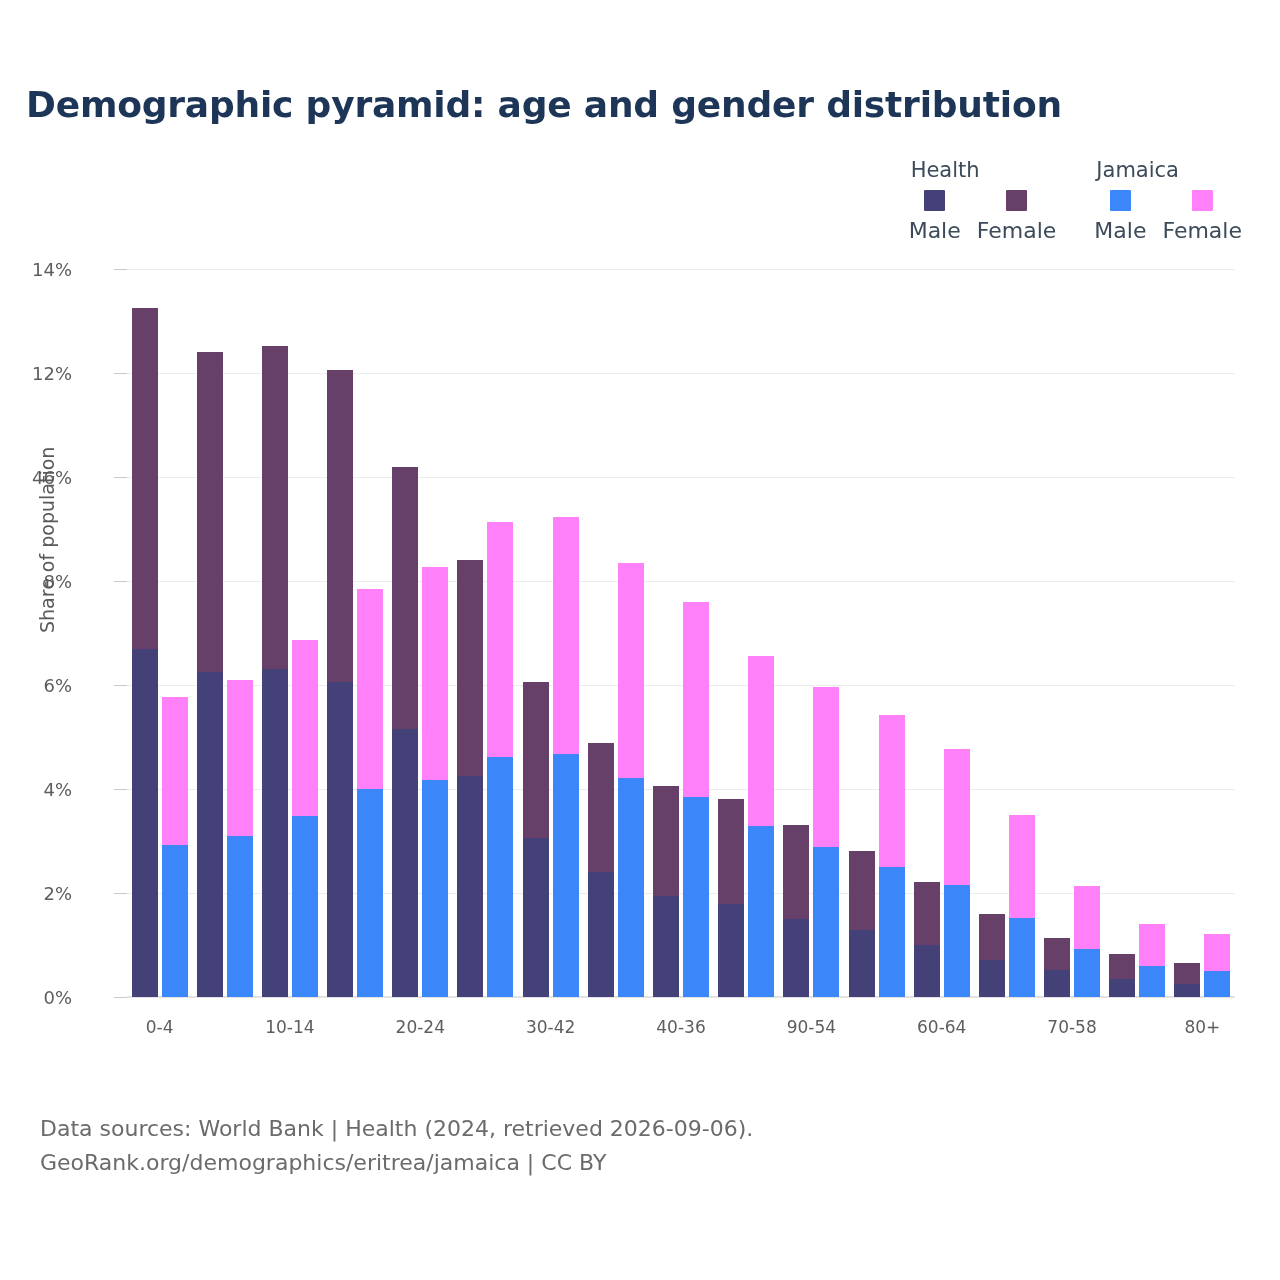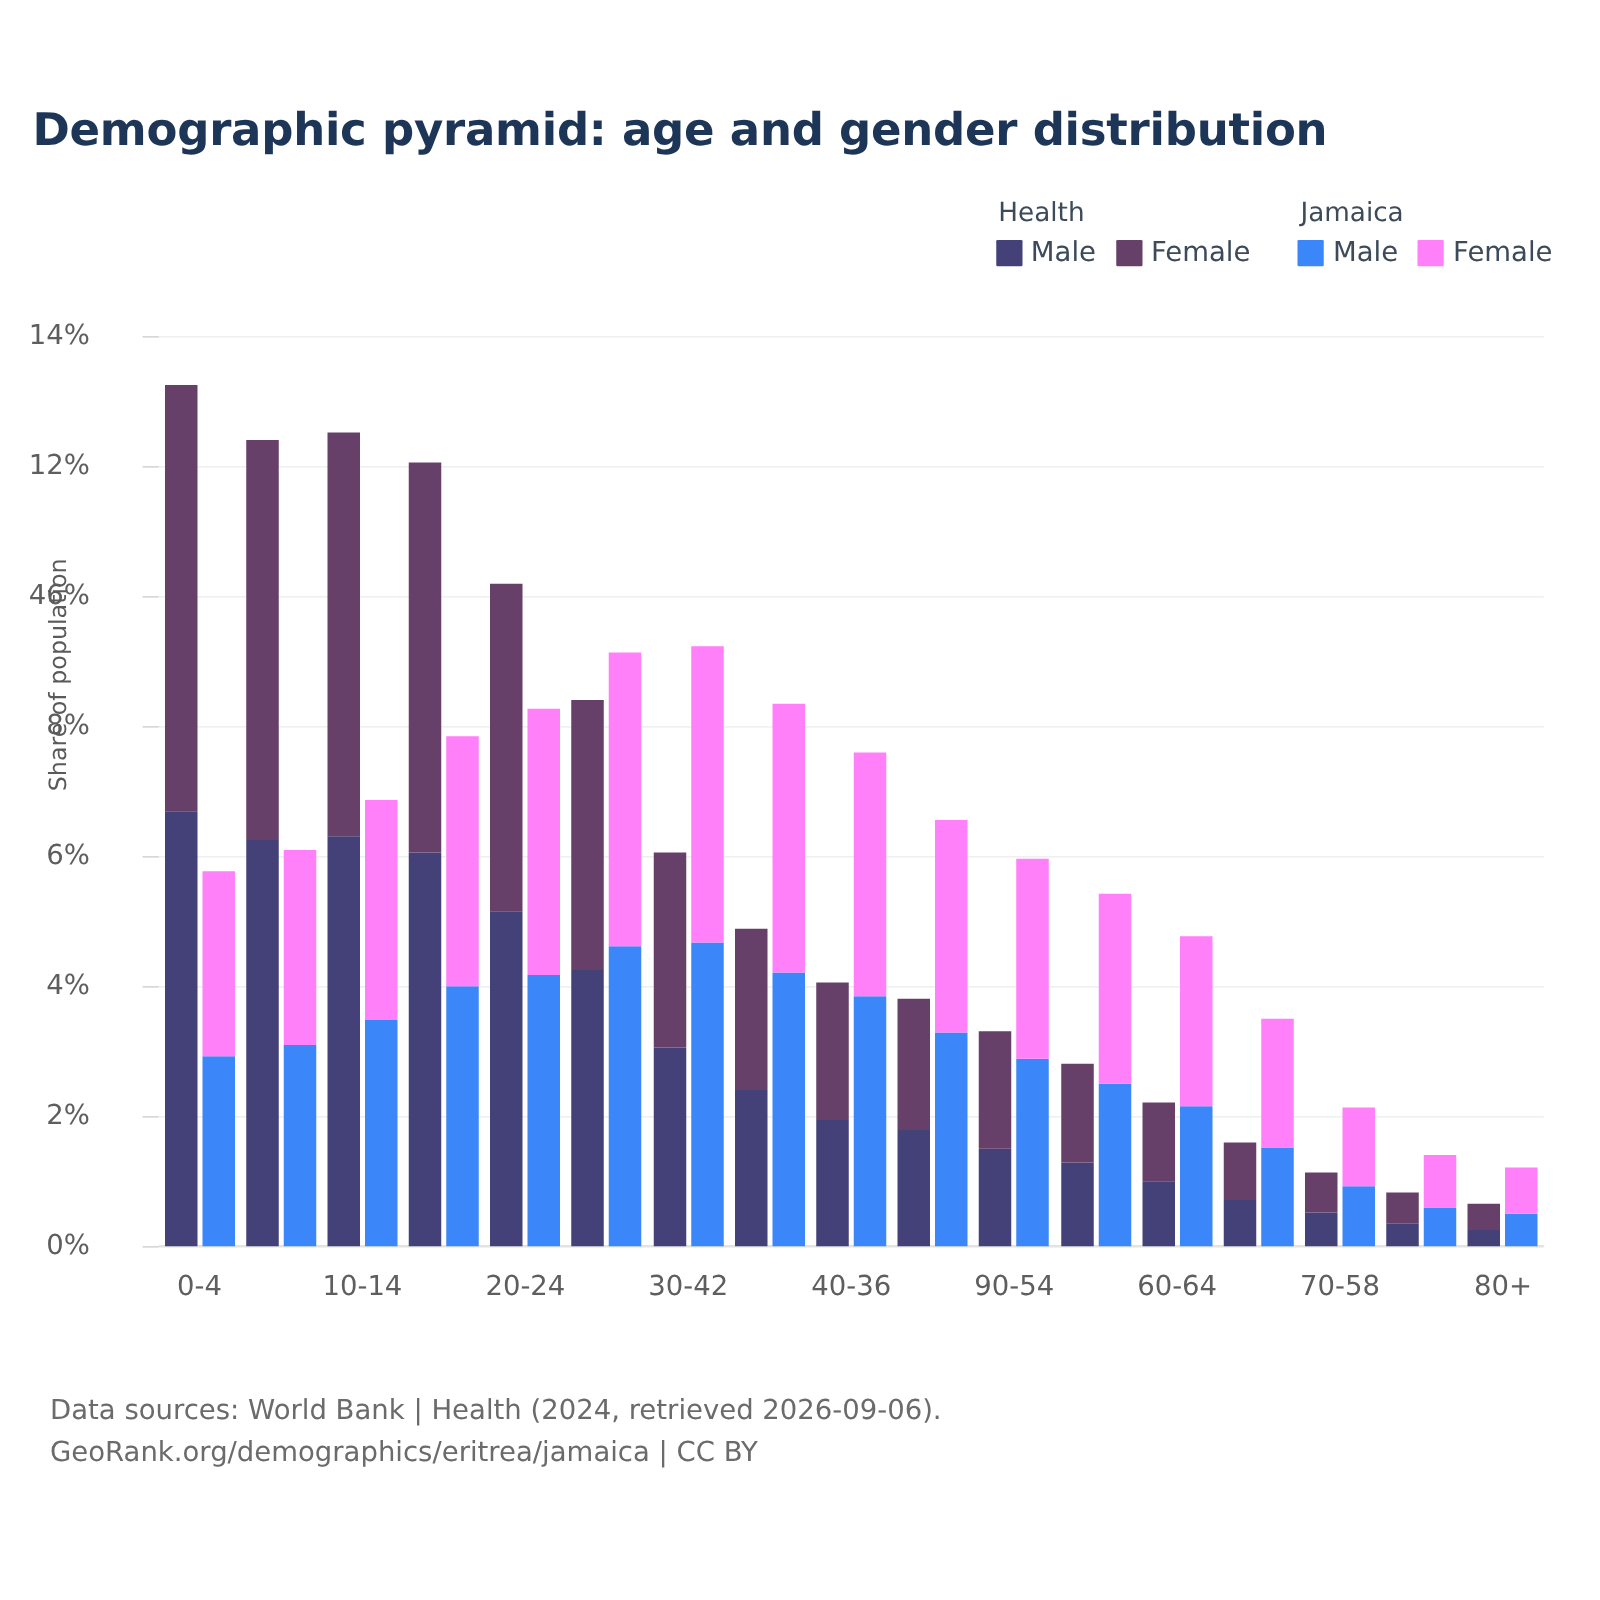--- a/index.html
+++ b/index.html
@@ -54,20 +54,21 @@
   }
   .legend-items {
     display: flex;
     gap: 16px;
     align-items: center;
   }
   .legend-item {
     display: flex;
     align-items: center;
     gap: 7px;
+    flex-direction: column;
   }
   .legend-swatch {
     width: 21px;
     height: 21px;
     border-radius: 1px;
     flex: none;
   }
   .legend-label {
     font-size: 22px;
     color: #3c4a5a;
@@ -89,21 +90,21 @@
     height: 1px;
     background: #ececec;
   }
   .gridline.axis-base {
     background: #e3e3e3;
     height: 2px;
   }
   .ytick-label {
     position: absolute;
     right: 1163px;   
-    font-size: 22px;
+    font-size: 18px;
     color: #5e5e5e;
     white-space: nowrap;
     text-align: left;
     transform: translateY(-50%);
   }
   .ytick-dash {
     position: absolute;
     left: -13px;
     width: 13px;
     height: 1px;
@@ -129,21 +130,21 @@
   }
   .seg {
     position: absolute;
     left: 0;
     width: 100%;
   }
 
   .xtick-label {
     position: absolute;
     top: 748px;
-    font-size: 22px;
+    font-size: 17px;
     color: #5e5e5e;
     white-space: nowrap;
     transform: translateX(-50%);
   }
 
   .axis-title {
     position: absolute;
     left: 36px;
     top: 633px;
     font-size: 19px;

